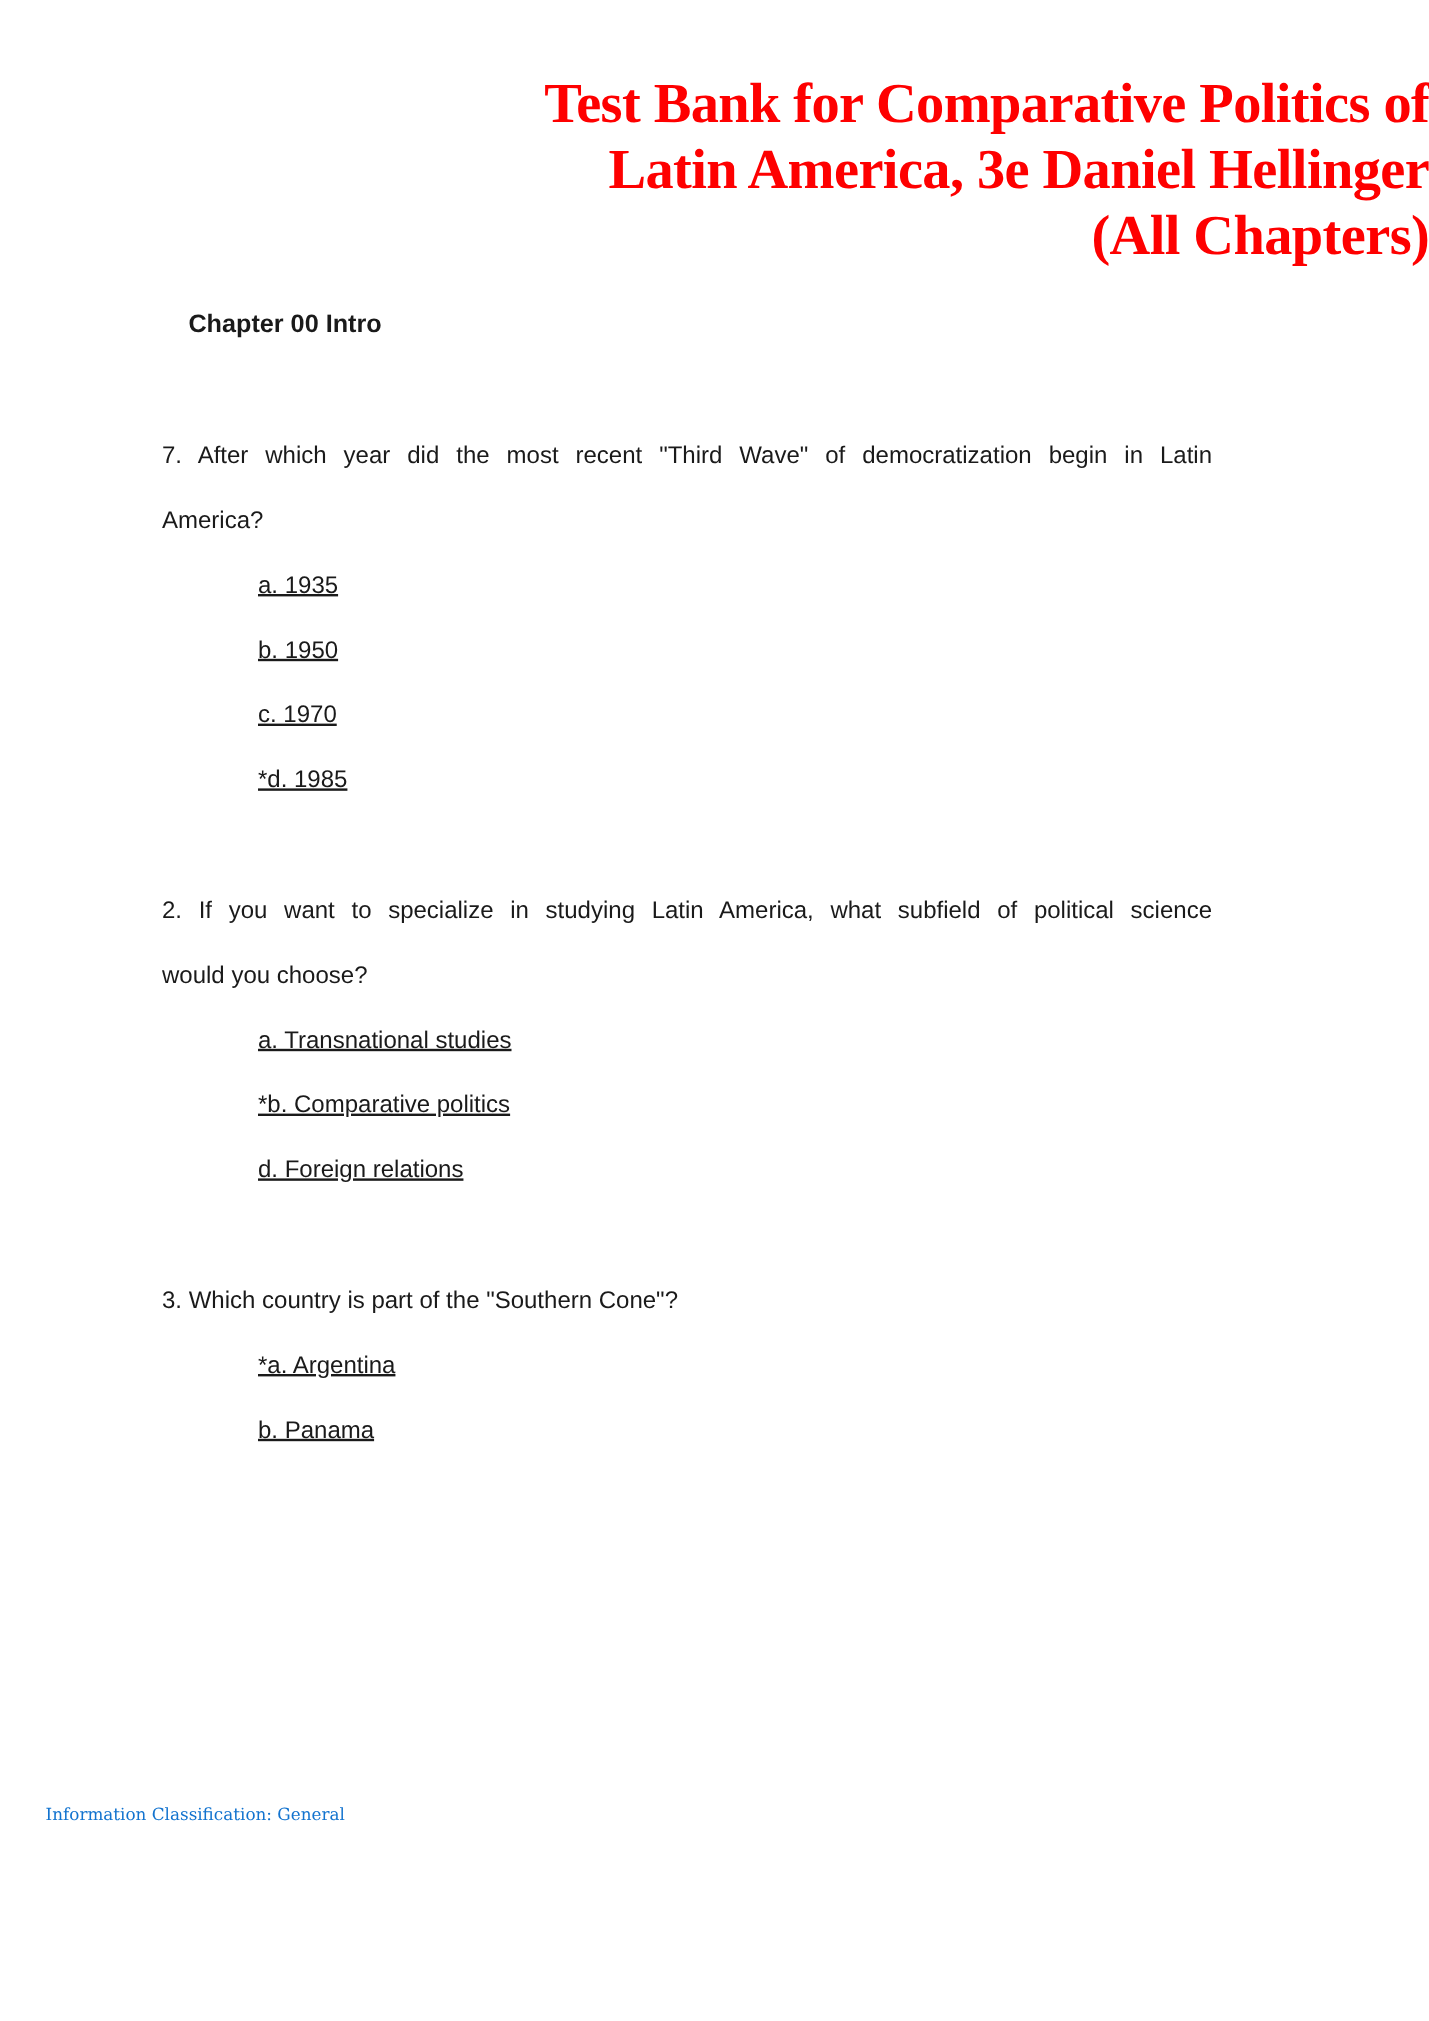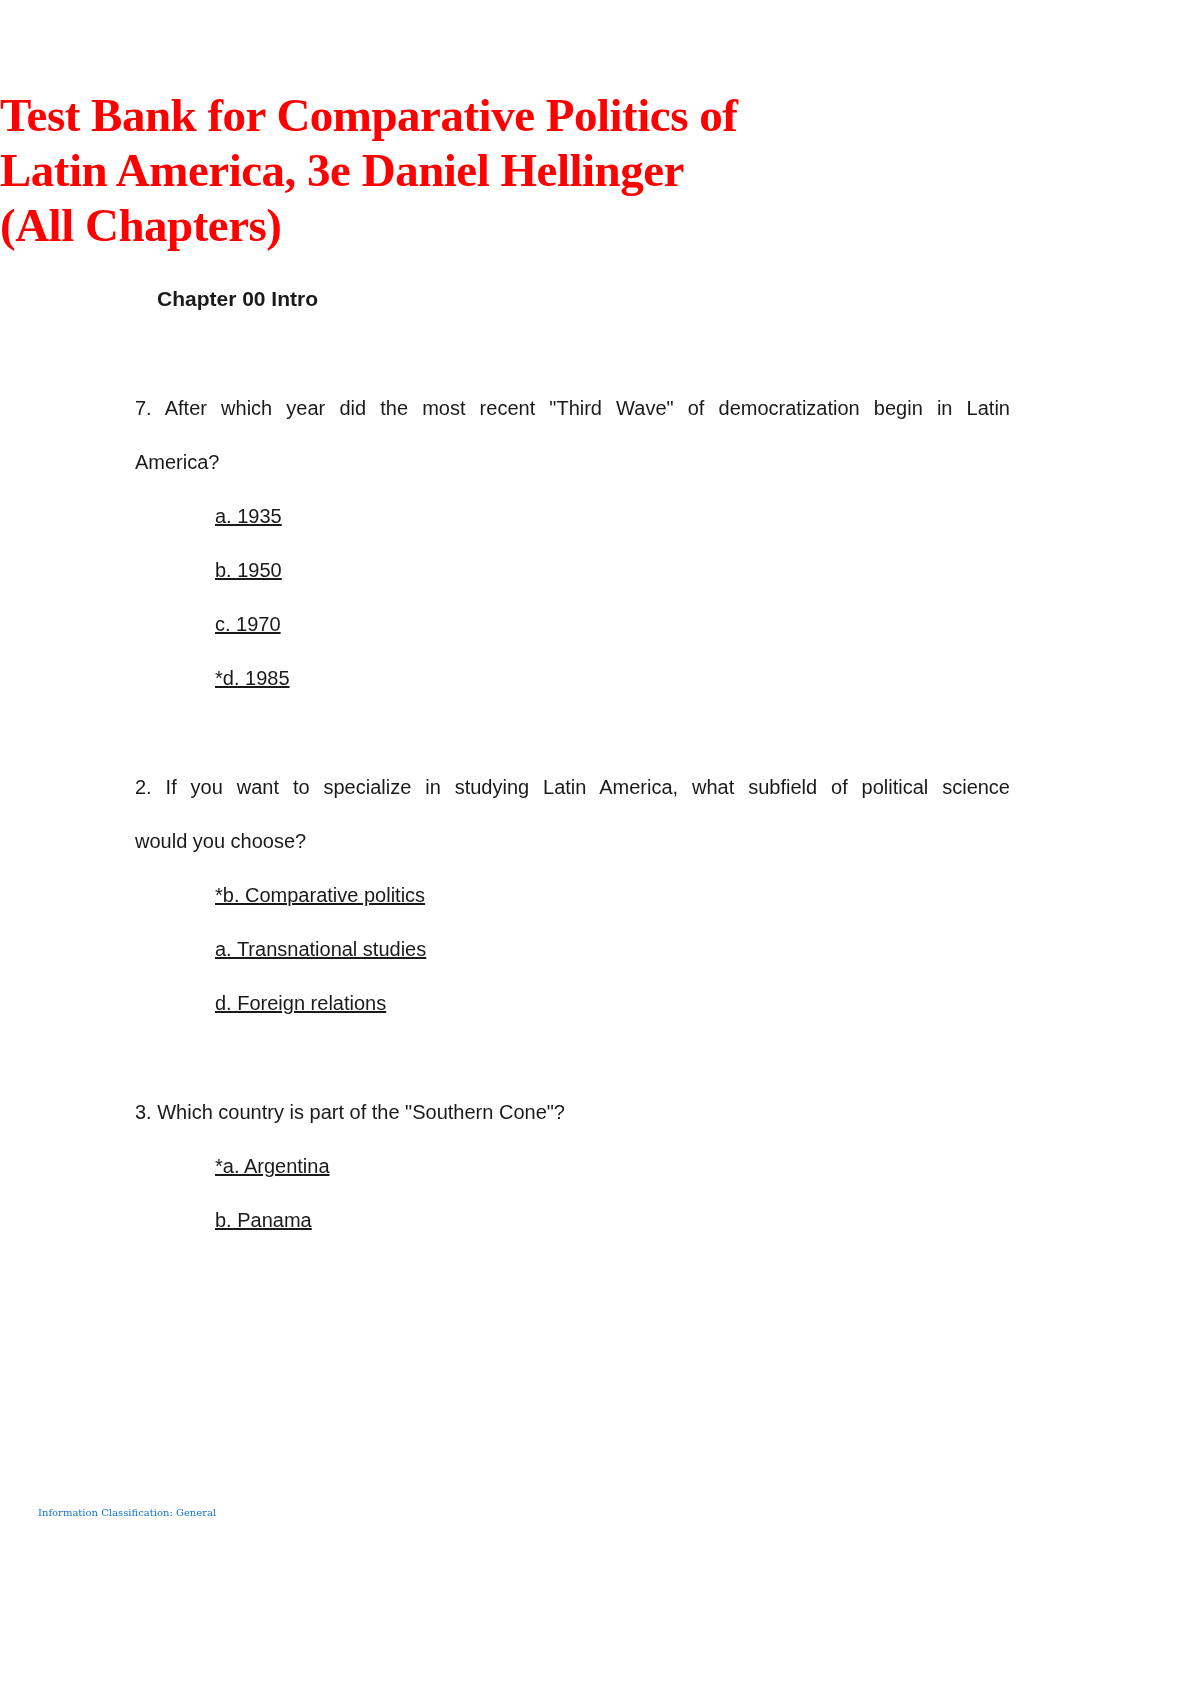--- a/index.html
+++ b/index.html
@@ -13,22 +13,22 @@
     position: relative;
     width: 1191px;
     height: 1684px;
     background: #ffffff;
     overflow: hidden;
     font-family: "Liberation Sans", sans-serif;
     color: var(--body-ink);
   }
   
   .doc-title {
-    margin-top: 88px;
-    text-align: left;
+    margin-top: 60px;
+    text-align: right;
     font-family: "Liberation Serif", serif;
     font-weight: bold;
     color: var(--title-red);
     font-size: 47px;
     line-height: 55px;
     letter-spacing: -0.5px;
   }
   
   .content {
     margin-left: 135px;
@@ -57,21 +57,21 @@
     width: 100%;
   }
   .options { margin-left: 80px; text-decoration: underline; }
   .option-line { line-height: 54px; }
   
   .footer {
     position: absolute;
     left: 38px;
     top: 1503px;
     font-family: "DejaVu Serif", serif;
-    font-size: 10px;
+    font-size: 14px;
     line-height: 20px;
     color: var(--footer-blue);
     text-align: right;
   }
 </style>
 </head>
 <body>
 
 <div class="page">
 
@@ -93,22 +93,22 @@
         <div class="option-line">b. 1950</div>
         <div class="option-line">c. 1970</div>
         <div class="option-line">*d. 1985</div>
       </div>
     </div>
 
     <div class="question">
       <div class="q-line justify">2. If you want to specialize in studying Latin America, what subfield of political science</div>
       <div class="q-line">would you choose?</div>
       <div class="options">
+        <div class="option-line">a. Transnational studies</div>
         <div class="option-line">*b. Comparative politics</div>
-        <div class="option-line">a. Transnational studies</div>
         <div class="option-line">d. Foreign relations</div>
       </div>
     </div>
 
     <div class="question">
       <div class="q-line">3. Which country is part of the "Southern Cone"?</div>
       <div class="options">
         <div class="option-line">*a. Argentina</div>
         <div class="option-line">b. Panama</div>
       </div>

